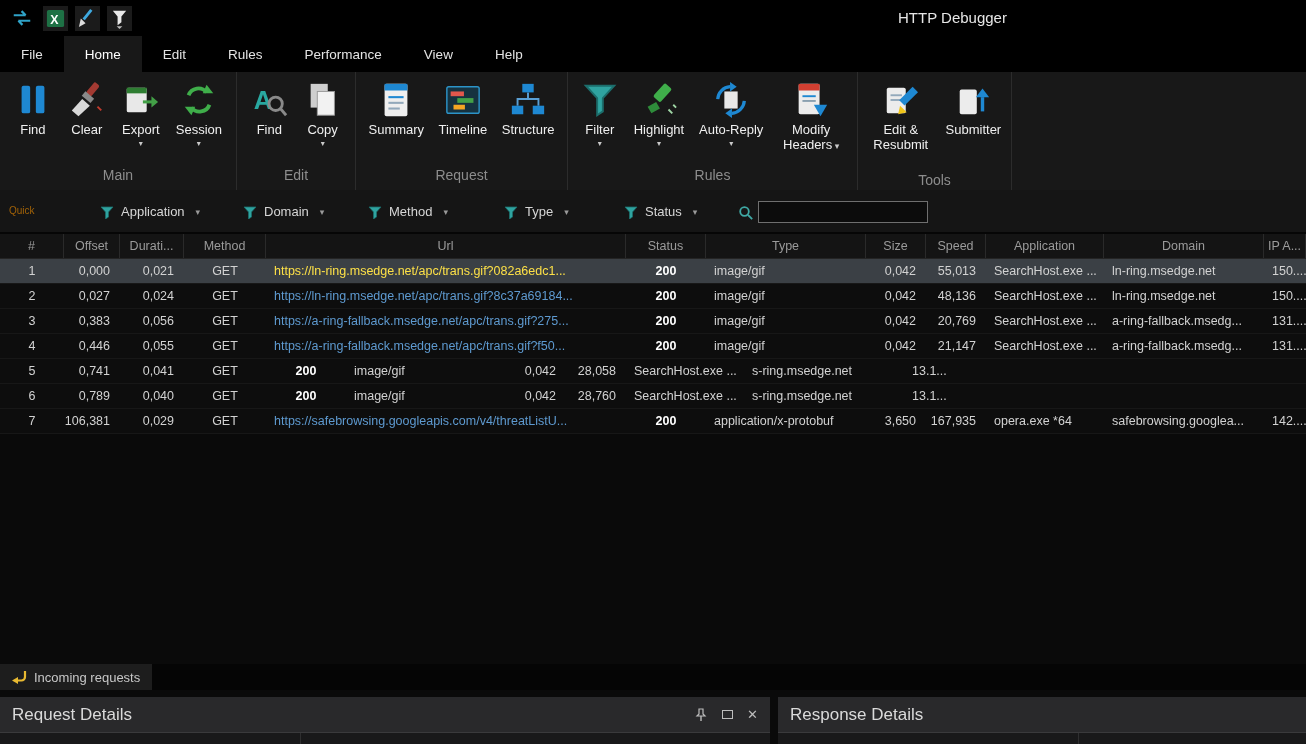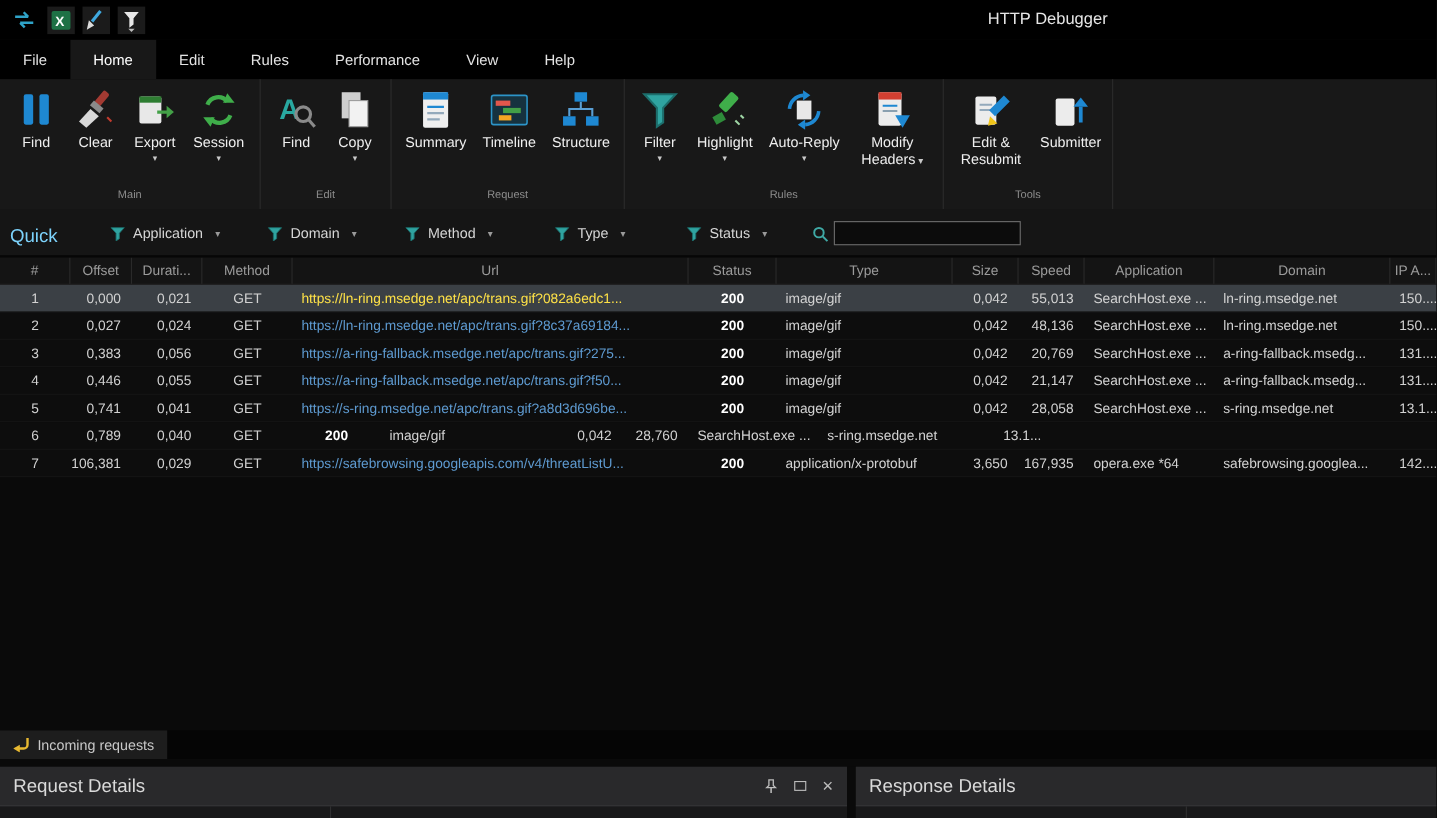--- a/index.html
+++ b/index.html
@@ -23,25 +23,25 @@
   .ribbon { height:118px; background:#181818; display:flex; }
   .rb-group { height:100%; border-right:1px solid #2c2c2c; display:flex; flex-direction:column; flex:0 0 auto; }
   .rb-buttons { flex:1; display:flex; justify-content:space-evenly; padding-top:9px; }
   .rb-btn { display:flex; flex-direction:column; align-items:center; padding:0 2px; cursor:default; }
   .rb-icon { width:38px; height:38px; }
   .rb-icon svg { width:100%; height:100%; }
   .rb-label { color:#efefef; font-size:13px; margin-top:3px; text-align:center; line-height:15px; white-space:nowrap; }
   .rb-label.wrap { white-space:normal; width:66px; }
   .rb-arrow { color:#c9c9c9; font-size:8px; margin-top:3px; line-height:8px; }
   .inline-arrow { font-size:9px; color:#c9c9c9; }
-  .rb-groupname { text-align:center; color:#8d8d8d; font-size:10px; padding-bottom:7px; }
+  .rb-groupname { text-align:center; color:#8d8d8d; font-size:14px; padding-bottom:7px; }
 
   
   .quickbar { height:44px; background:#151515; position:relative; border-bottom:2px solid #060606; }
-  .quick-label { position:absolute; left:9px; top:15px; color:#7dd3fc; font-size:17px; }
+  .quick-label { position:absolute; left:9px; top:15px; color:#a16207; font-size:10px; }
   .qfilter { position:absolute; top:14px; display:flex; align-items:center; gap:7px; cursor:default; }
   .qf-icon svg { display:block; }
   .qf-label { color:#d6d6d6; font-size:13px; }
   .qf-chev { color:#9a9a9a; font-size:9px; margin-left:4px; }
   .search-icon { position:absolute; left:738px; top:15px; }
   .search-input { position:absolute; left:758px; top:11px; width:170px; height:22px;
                   background:#0c0c0c; border:1px solid #6f6f6f; color:#e8e8e8; font-size:13px; padding:0 5px; }
 
   
   .thead { height:25px; background:#141414; display:flex; border-bottom:1px solid #242424; }
@@ -413,21 +413,20 @@
       <div class="td a-r" style="width: 60px;">21,147</div>
       <div class="td a-l" style="width: 118px;">SearchHost.exe ...</div>
       <div class="td a-l" style="width: 160px;">a-ring-fallback.msedg...</div>
       <div class="td a-l" style="width: 42px;">131....</div>
     </div>
     <div class="tr">
       <div class="td a-c" style="width: 64px;">5</div>
       <div class="td a-r" style="width: 56px;">0,741</div>
       <div class="td a-r" style="width: 64px;">0,041</div>
       <div class="td a-c" style="width: 82px;">GET</div>
-      <div class="td a-l url" style="width: 360px;">https://s-ring.msedge.net/apc/trans.gif?a8d3d696be...</div>
       <div class="td a-c status" style="width: 80px;">200</div>
       <div class="td a-l" style="width: 160px;">image/gif</div>
       <div class="td a-r" style="width: 60px;">0,042</div>
       <div class="td a-r" style="width: 60px;">28,058</div>
       <div class="td a-l" style="width: 118px;">SearchHost.exe ...</div>
       <div class="td a-l" style="width: 160px;">s-ring.msedge.net</div>
       <div class="td a-l" style="width: 42px;">13.1...</div>
     </div>
     <div class="tr">
       <div class="td a-c" style="width: 64px;">6</div>

